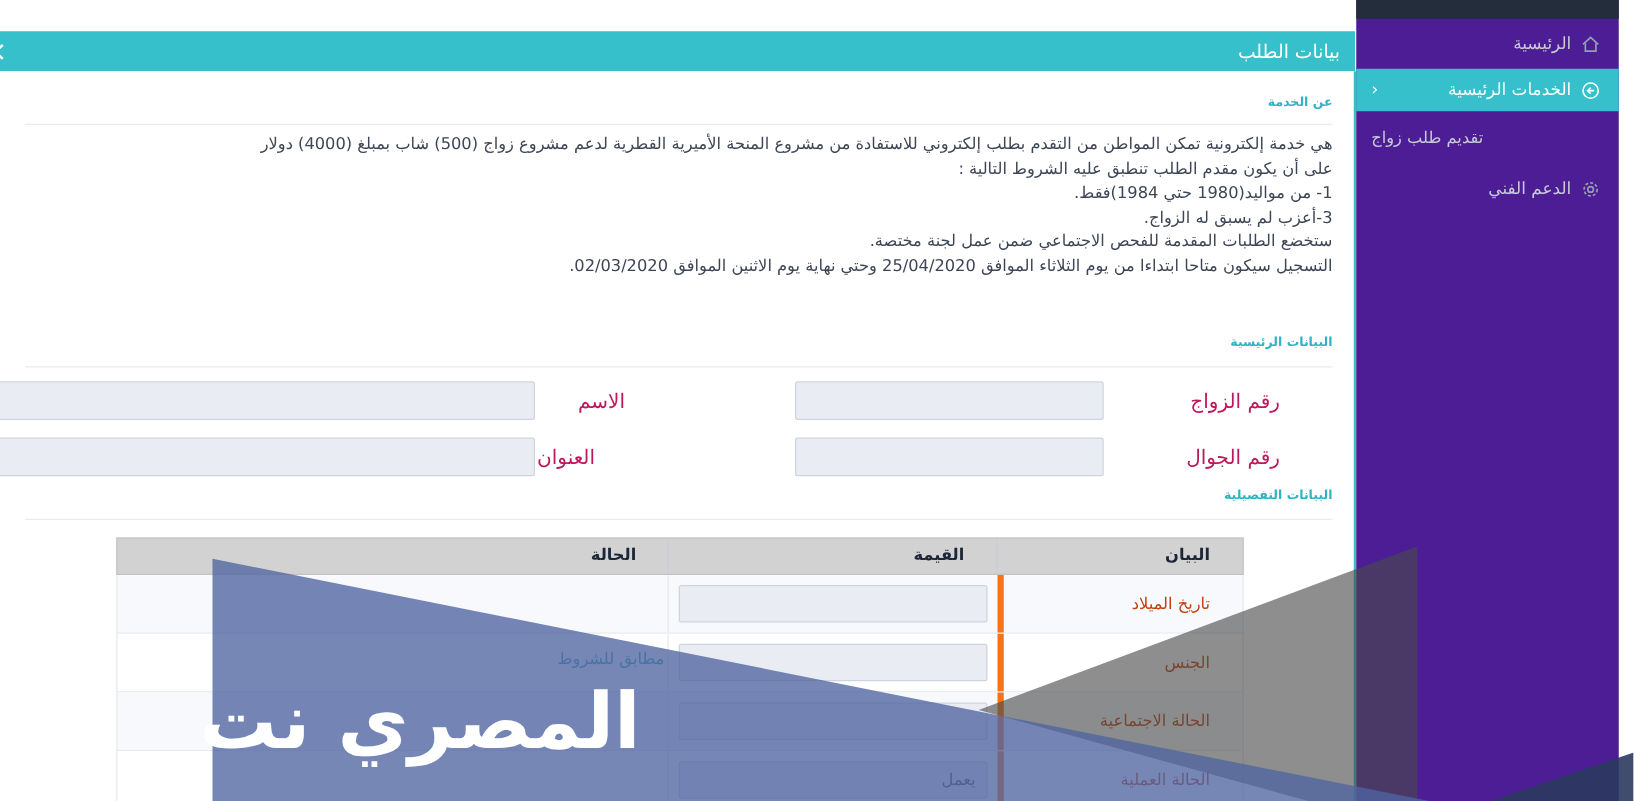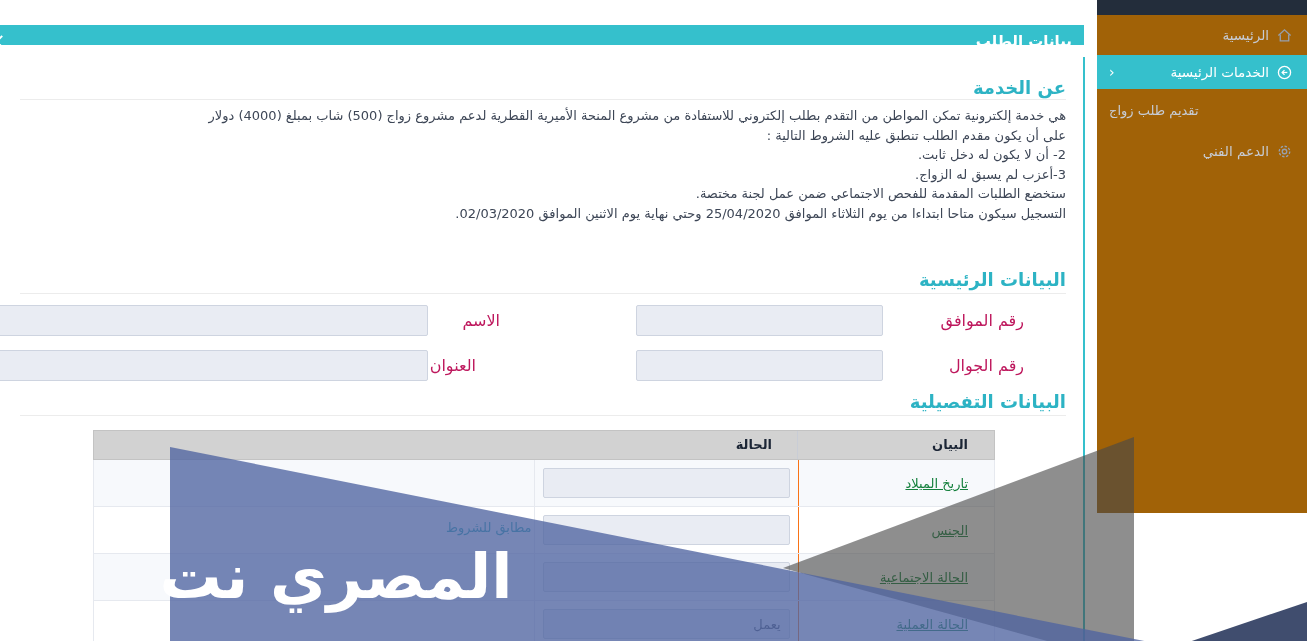--- a/index.html
+++ b/index.html
@@ -3,36 +3,36 @@
 <meta charset="utf-8">
 <style>
   html,body{margin:0;padding:0;background:#ffffff;}
   .stage{
     position:relative;width:1307px;height:641px;overflow:hidden;
     direction:rtl;background:#ffffff;
     font-family:"DejaVu Sans","Liberation Sans",sans-serif;
   }
   
   .titlebar{
-    position:absolute;left:0;top:25px;width:1084px;height:20px;
-    background:#35c0cc;color:#fff;font-size:15px;font-weight:bold;
+    position:absolute;left:0;top:25px;width:1084px;height:32px;
+    background:#35c0cc;color:#fff;font-size:15px;font-weight:normal;
     line-height:32px;text-align:right;padding-right:12px;box-sizing:border-box;
   }
   .titlebar .edge-chevron{
     position:absolute;left:-3px;top:12px;width:7px;height:7px;
     border-left:2px solid #fff;border-bottom:2px solid #fff;
     transform:rotate(45deg);
   }
   
   .content-card{
     position:absolute;left:0;top:57px;width:1083px;height:584px;
     background:#fff;border-right:2px solid #35c0cc;
   }
   .section-title{
-    position:absolute;right:241px;color:#2db3c4;font-size:18px;font-weight:bold;
+    position:absolute;right:241px;color:#2db3c4;font-size:10px;font-weight:bold;
     text-align:center;white-space:nowrap;
   }
   .hr{position:absolute;left:20px;width:1046px;height:0;border-top:1px solid #ececec;}
   .about-text{
     position:absolute;top:106px;right:241px;text-align:right;
     color:#3d4656;font-size:13px;line-height:19.5px;white-space:nowrap;margin-left:20px;
   }
   
   .field-label{
     position:absolute;height:31px;line-height:31px;color:#be185d;
@@ -48,33 +48,33 @@
   .dtable{position:absolute;left:93px;top:430px;width:902px;font-size:13px;}
   .trow{display:flex;direction:rtl;}
   .thead{height:30px;background:#d2d2d2;border:1px solid #c3c3c3;box-sizing:border-box;}
   .thead .tcell{color:#1c2636;font-weight:bold;line-height:28px;}
   .tbody-row{height:47px;border-bottom:1px solid #e6e9ef;box-sizing:border-box;
     border-left:1px solid #e6e9ef;border-right:1px solid #e6e9ef;}
   .tbody-row:nth-child(even){background:#f7f9fc;}
   .tbody-row:nth-child(odd){background:#ffffff;}
   .tcell{box-sizing:border-box;text-align:right;}
   .col-bayan{width:197px;padding-left:6px;padding-right:26px;border-left:1px solid #c9cdd6;}
-  .tbody-row .col-bayan{border-left:1px solid #f97316;line-height:47px;color:#15803d;text-decoration:underline;}
+  .tbody-row .col-bayan{border-left:5px solid #f97316;line-height:47px;color:#c2410c;}
   .col-qima{width:264px;padding-right:26px;border-left:1px solid #c9cdd6;}
   .tbody-row .col-qima{border-left:1px solid #e6e9ef;padding:8px 8px 0 8px;}
   .col-hala{width:441px;padding-right:25px;}
   .tbody-row .col-hala{line-height:42px;color:#2aa7b2;padding-right:2px;}
   .cell-input{
     width:247px;height:30px;box-sizing:border-box;display:block;
     background:#e9ecf3;border:1px solid #ced4e0;border-radius:2px;
     font-family:inherit;font-size:13px;color:#4a5568;text-align:right;
     padding:0 8px;direction:rtl;outline:none;
   }
   
-  .sidebar{position:absolute;right:0;top:0;width:210px;height:513px;background:#a16207;}
+  .sidebar{position:absolute;right:12px;top:0;width:210px;height:641px;background:#4c1d95;}
   .side-topband{position:absolute;top:0;left:0;right:0;height:15px;background:#232d3b;}
   .side-item{
     position:absolute;left:0;right:0;display:flex;align-items:center;
     direction:rtl;color:#c7ccd5;font-size:13.5px;
     padding:0 15px 0 12px;box-sizing:border-box;cursor:pointer;
   }
   .side-item .icon{display:inline-flex;margin-left:8px;}
   .side-item.active{background:#35c0cc;color:#ffffff;}
   .side-item .chev{margin-right:auto;font-size:14px;line-height:1;}
   .side-sub{padding-right:25px;font-size:13px;justify-content:flex-end;}
@@ -91,45 +91,46 @@
     <span>بيانات الطلب</span>
   </div>
 
   <div class="content-card"></div>
 
   <div class="section-title" style="top:77px;">عن الخدمة</div>
   <div class="hr" style="top:99px;"></div>
   <div class="about-text">
     <div>هي خدمة إلكترونية تمكن المواطن من التقدم بطلب إلكتروني للاستفادة من مشروع المنحة الأميرية القطرية لدعم مشروع زواج (500) شاب بمبلغ (4000) دولار</div>
     <div>على أن يكون مقدم الطلب تنطبق عليه الشروط التالية :</div>
-    <div>2- أن لا يكون له دخل ثابت.</div>
+    <div>1- من مواليد(1980 حتي 1984)فقط.</div>
     <div>3-أعزب لم يسبق له الزواج.</div>
     <div>ستخضع الطلبات المقدمة للفحص الاجتماعي ضمن عمل لجنة مختصة.</div>
     <div>التسجيل سيكون متاحا ابتداءا من يوم الثلاثاء الموافق 25/04/2020 وحتي نهاية يوم الاثنين الموافق 02/03/2020.</div>
   </div>
 
   <div class="section-title" style="top:269px;">البيانات الرئيسية</div>
   <div class="hr" style="top:293px;"></div>
 
-  <div class="field-label" style="left:936px;top:305px;width:88px;">رقم الموافق</div>
+  <div class="field-label" style="left:936px;top:305px;width:88px;">رقم الزواج</div>
   <input class="field-input" style="left: 636px; top: 305px; width: 247px;" type="text" value="">
   <div class="field-label" style="left:420px;top:305px;width:80px;">الاسم</div>
   <input class="field-input" style="left: -12px; top: 305px; width: 440px;" type="text" value="">
 
   <div class="field-label" style="left:936px;top:350px;width:88px;">رقم الجوال</div>
   <input class="field-input" style="left: 636px; top: 350px; width: 247px;" type="text" value="">
   <div class="field-label" style="left:396px;top:350px;width:80px;">العنوان</div>
   <input class="field-input" style="left: -12px; top: 350px; width: 440px;" type="text" value="">
 
   <div class="section-title" style="top:391px;">البيانات التفصيلية</div>
   <div class="hr" style="top:415px;"></div>
 
   <div class="dtable">
     <div class="trow thead">
       <div class="tcell col-bayan">البيان</div>
+      <div class="tcell col-qima">القيمة</div>
       <div class="tcell col-hala">الحالة</div>
     </div>
 
     <div class="trow tbody-row">
       <div class="tcell col-bayan">تاريخ الميلاد</div>
       <div class="tcell col-qima">
           <input class="cell-input" type="text" value="" style="">
         </div>
       <div class="tcell col-hala"></div>
     </div>

